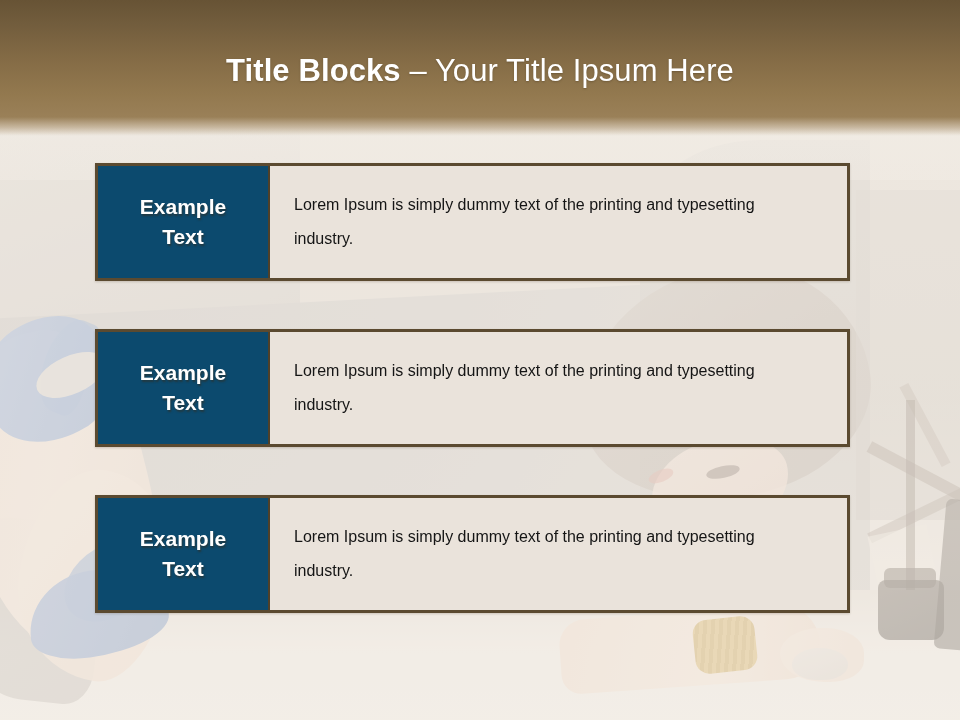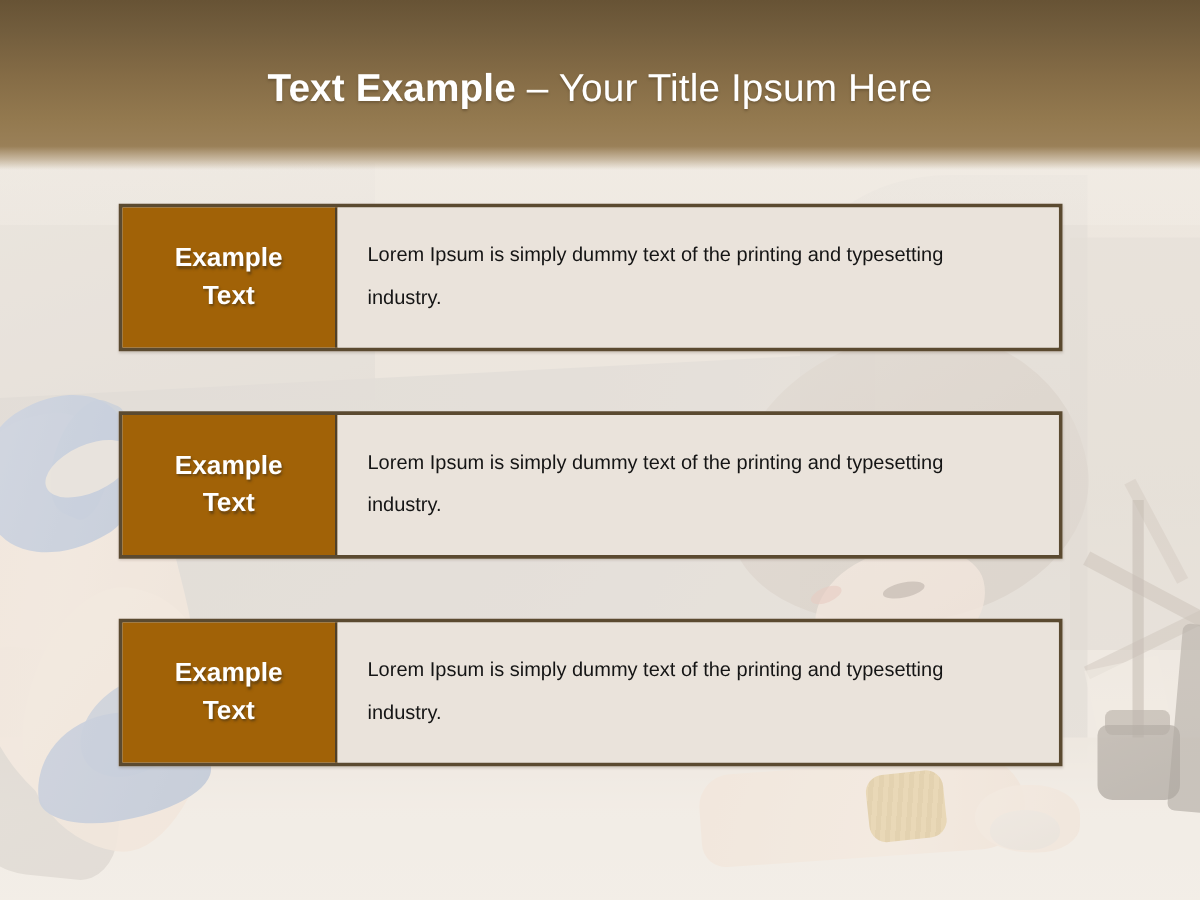--- a/index.html
+++ b/index.html
@@ -368,21 +368,21 @@
     border: 3px solid #5b4a30;
     background: #eae3db;
     margin-bottom: 48px;
     box-shadow: 0 1px 2px rgba(80,65,45,.22);
   }
   .block-row:last-child { margin-bottom: 0; }
 
   .block-label {
     width: 172px;
     flex: 0 0 172px;
-    background: #a16207;
+    background: #0c4a6e;
     border-right: 2px solid #4f4029;
     display: flex;
     flex-direction: column;
     align-items: center;
     justify-content: center;
     padding: 0 6px;
   }
   .block-label-text {
     color: #ffffff;
     font-weight: bold;
@@ -450,21 +450,21 @@
     <div class="bg-tripod-base"></div>
     <div class="bg-camera-dark"></div>
 
     <div class="bg-veil"></div>
     <div class="bg-veil-strong"></div>
   </div>
 
   <div class="header-band"></div>
 
   <div class="slide-title">
-    <span class="t-strong">Text Example</span><span class="t-sep"> – </span><span class="t-rest">Your Title Ipsum Here</span>
+    <span class="t-strong">Title Blocks</span><span class="t-sep"> – </span><span class="t-rest">Your Title Ipsum Here</span>
   </div>
 
   <div class="blocks">
 
     <div class="block-row">
       <div class="block-label">
         <div class="block-label-text">Example
 Text</div>
       </div>
       <div class="block-body">

